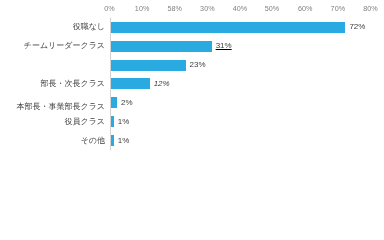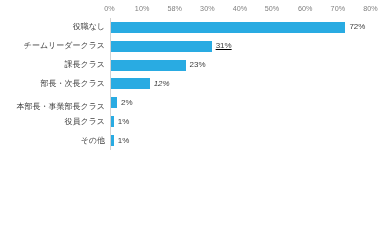--- a/index.html
+++ b/index.html
@@ -140,23 +140,20 @@
       <div class="bar-row" style="top: 18.8571px; height: 18.8571px;">
         <div class="label-holder" style="height: 18.8571px;">
           <span class="cat-label" style="color: rgb(60, 60, 60);">チームリーダークラス</span>
         </div>
         <div class="bar-holder" style="height: 18.8571px; text-decoration: underline;">
           <span class="bar" style="width: 101.138px; background: rgb(41, 171, 226);"></span>
           <span class="bar-value" style="color: rgb(60, 60, 60);">31%</span>
         </div>
       </div>
       <div class="bar-row" style="top: 37.7143px; height: 18.8571px;">
-        <div class="label-holder" style="height: 18.8571px;">
-          <span class="cat-label" style="color: rgb(60, 60, 60);">課長クラス</span>
-        </div>
         <div class="bar-holder" style="height: 18.8571px;">
           <span class="bar" style="width: 75.0375px; background: rgb(41, 171, 226);"></span>
           <span class="bar-value" style="color: rgb(60, 60, 60);">23%</span>
         </div>
       </div>
       <div class="bar-row" style="top: 56.5714px; height: 18.8571px;">
         <div class="label-holder" style="height: 18.8571px;">
           <span class="cat-label" style="color: rgb(60, 60, 60);">部長・次長クラス</span>
         </div>
         <div class="bar-holder" style="height: 18.8571px; font-style: italic;">

